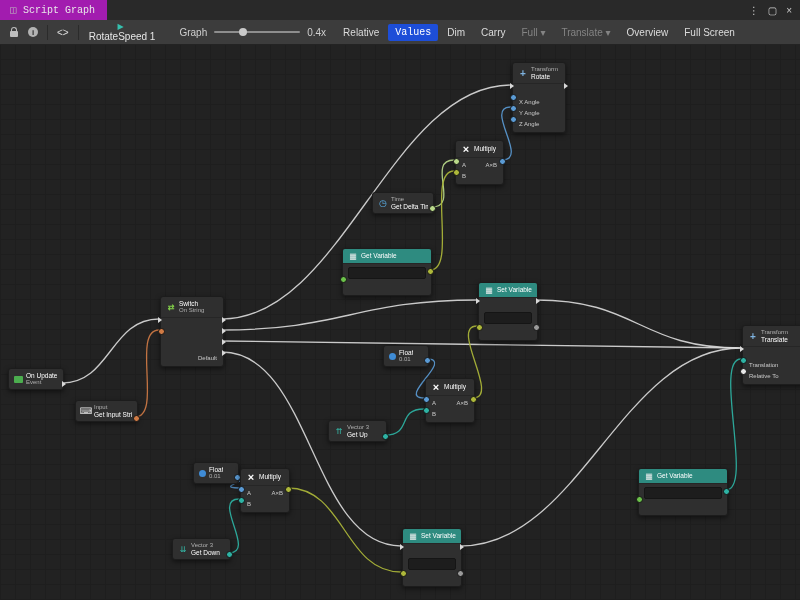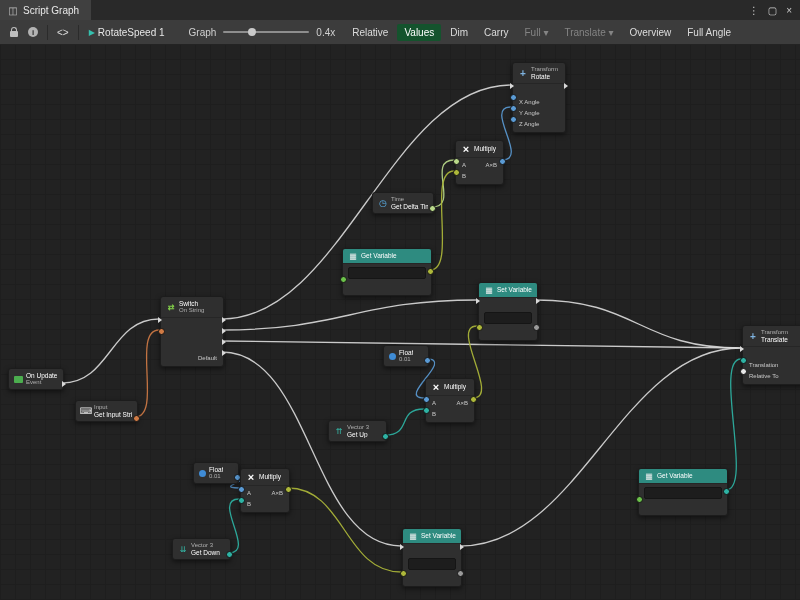--- a/index.html
+++ b/index.html
@@ -1,40 +1,40 @@
 <!DOCTYPE html>
 <html><head>
 <meta charset="utf-8">
 <style>
   html,body{margin:0;padding:0;background:#1a1a1a;font-family:"Liberation Sans",sans-serif;}
   #app{position:relative;width:800px;height:600px;overflow:hidden;background:#232323;user-select:none;}
 
   
   .titlebar{position:absolute;top:0;left:0;right:0;height:20px;background:#292929;border-bottom:1px solid #191919;display:flex;align-items:center;justify-content:space-between;}
-  .tab{height:20px;display:flex;align-items:center;gap:5px;padding:0 12px 0 8px;background:#404040;color:#e8e8e8;font-size:10px;}
+  .tab{height:20px;display:flex;align-items:center;gap:5px;padding:0 12px 0 8px;background:#a21caf;color:#e8e8e8;font-size:10px;font-family:Liberation Mono, monospace;}
   .win-controls{display:flex;gap:9px;padding-right:8px;color:#c9c9c9;font-size:10px;}
   .win-controls span{cursor:default;}
 
   
   .toolbar{position:absolute;top:20px;left:0;right:0;height:24px;background:#3c3c3c;border-bottom:1px solid #232323;display:flex;align-items:center;font-size:10px;color:#dcdcdc;padding:0 5px;white-space:nowrap;overflow:hidden;}
   .tb-btn{display:inline-flex;align-items:center;justify-content:center;padding:2px 5px;border-radius:2px;}
   .sep{width:1px;height:15px;background:#2b2b2b;margin:0 4px;flex:none;}
   .icon-lock{position:relative;width:8px;height:6px;background:#bdbdbd;border-radius:1px;margin-top:3px;display:inline-block;}
   .icon-lock::before{content:"";position:absolute;top:-4px;left:1px;width:4px;height:4px;border:1px solid #bdbdbd;border-bottom:none;border-radius:3px 3px 0 0;}
   .icon-info{width:10px;height:10px;border-radius:50%;background:#b3b3b3;color:#2b2b2b;font-size:8px;font-weight:bold;display:inline-flex;align-items:center;justify-content:center;}
   .icon-info::before{content:"i";}
   .icon-graph-pointer{color:#35c0ae;font-size:8px;margin-right:3px;}
   .icon-graph-pointer::before{content:"▶";}
-  .graph-ref{display:inline-flex;align-items:center;margin:0 10px 0 6px;color:#e6e6e6;}
+  .graph-ref{display:inline-flex;align-items:center;margin:0 10px 0 6px;color:#e6e6e6;flex-direction:column;}
   .zoom-label{margin-left:14px;color:#d0d0d0;}
   .zoom-track{position:relative;width:86px;height:2px;background:#8e8e8e;border-radius:1px;margin:0 7px;flex:none;}
   .zoom-handle{position:absolute;top:-3px;width:8px;height:8px;border-radius:50%;background:#c9c9c9;}
   .zoom-value{margin-right:10px;color:#d0d0d0;}
   .btn{padding:3px 7px;border-radius:2px;color:#dcdcdc;}
-  .btn.active{background:#14532d;color:#fff;}
+  .btn.active{background:#1d4ed8;color:#fff;font-family:Liberation Mono, monospace;}
   .btn.disabled{color:#848484;}
 
   
   .canvas{position:absolute;top:45px;left:0;width:800px;height:555px;background-color:#222222;
     background-image:
       repeating-linear-gradient(0deg,#1e1e1e 0 1px,transparent 1px 15px),
       repeating-linear-gradient(90deg,#1e1e1e 0 1px,transparent 1px 15px),
       repeating-linear-gradient(0deg,#1a1a1a 0 1px,transparent 1px 75px),
       repeating-linear-gradient(90deg,#1a1a1a 0 1px,transparent 1px 75px);}
   .edges,.nodes{position:absolute;top:0;left:0;}
@@ -105,21 +105,21 @@
     </span>
     <span class="zoom-value">0.4x</span>
     <span id="tb-buttons" style="display:inline-flex;gap:2px;">
         <span class="btn">Relative</span>
         <span class="btn active">Values</span>
         <span class="btn">Dim</span>
         <span class="btn">Carry</span>
         <span class="btn disabled">Full ▾</span>
         <span class="btn disabled">Translate ▾</span>
         <span class="btn">Overview</span>
-        <span class="btn">Full Angle</span>
+        <span class="btn">Full Screen</span>
       </span>
   </div>
 
   <div class="canvas">
     <svg class="edges" width="800" height="555">
         <path d="M62,338 C110.5,338 110.5,274 159,274" fill="none" stroke="#d9d9d9" stroke-width="1.3" opacity="0.92"></path>
         <path d="M222,274 C342,274 391,40 511,40" fill="none" stroke="#d9d9d9" stroke-width="1.3" opacity="0.92"></path>
         <path d="M222,285 C342,285 357,255 477,255" fill="none" stroke="#d9d9d9" stroke-width="1.3" opacity="0.92"></path>
         <path d="M222,296 C342,296 621,303 741,303" fill="none" stroke="#d9d9d9" stroke-width="1.3" opacity="0.92"></path>
         <path d="M222,307 C311.5,307 311.5,501 401,501" fill="none" stroke="#d9d9d9" stroke-width="1.3" opacity="0.92"></path>

